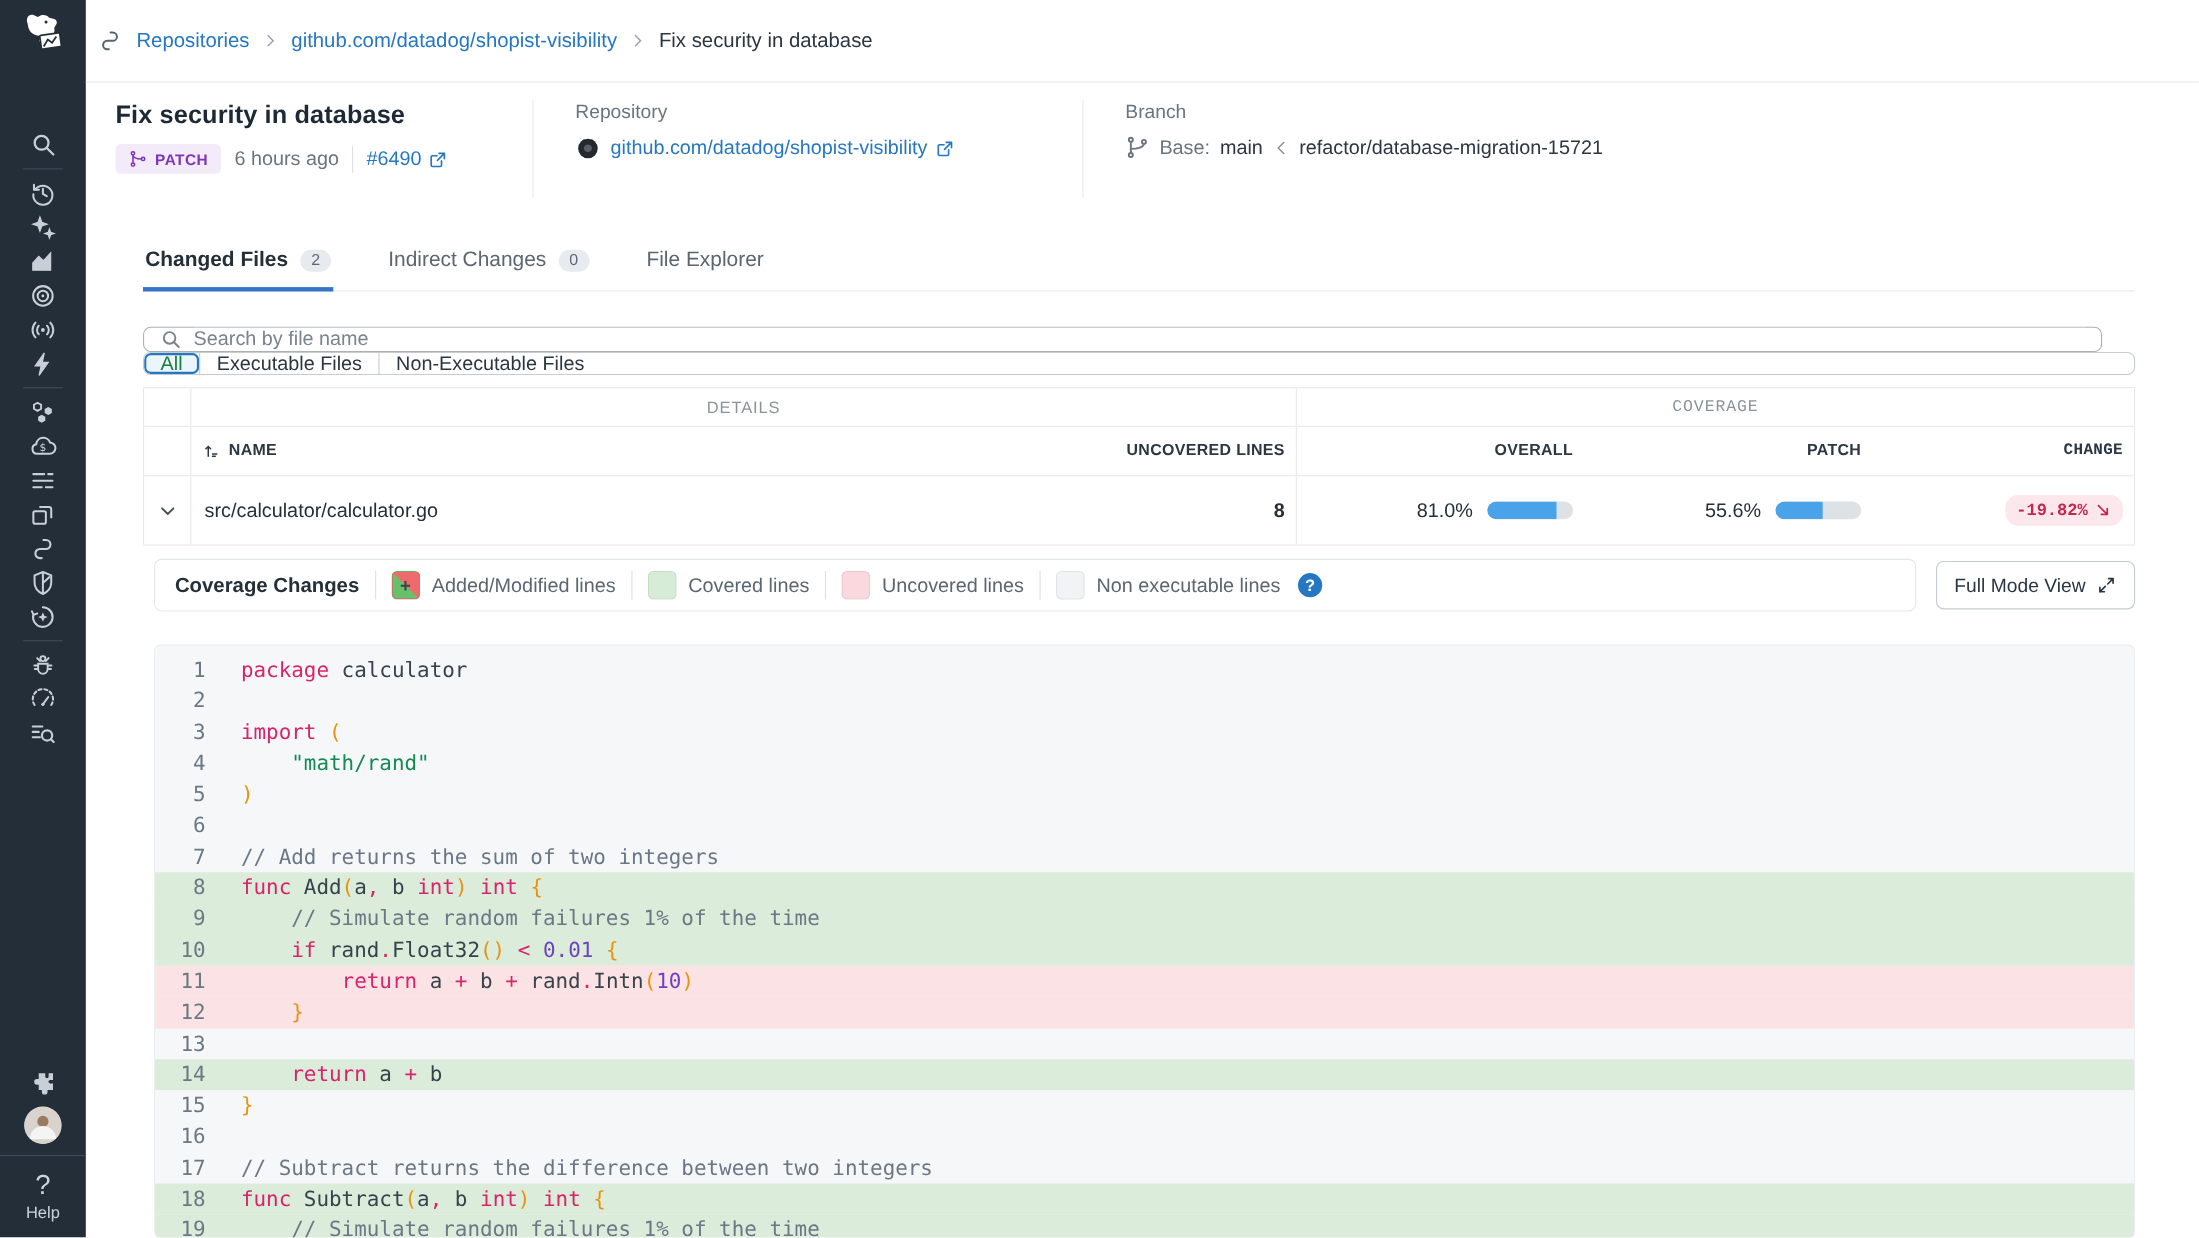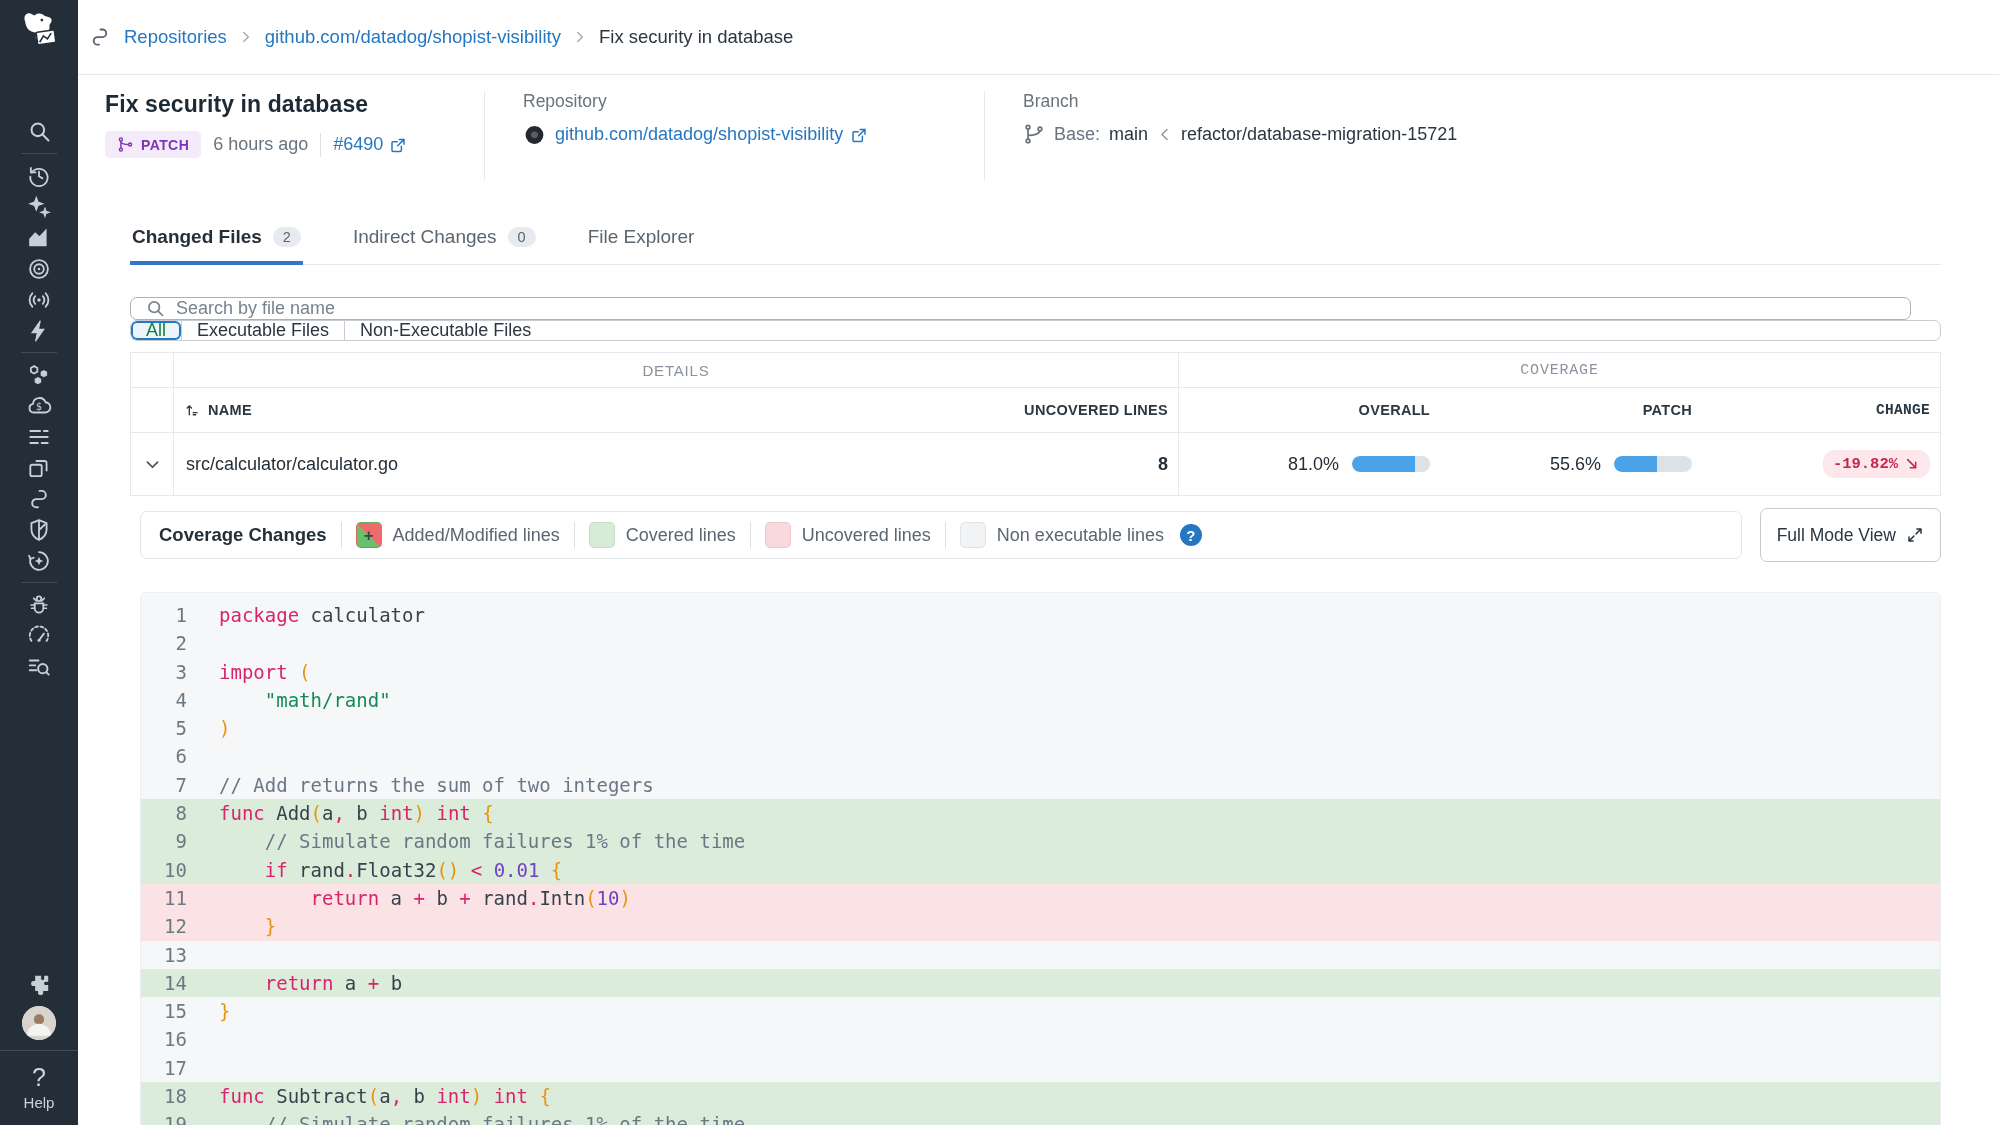--- a/index.html
+++ b/index.html
@@ -104,21 +104,21 @@
   .v-div { width:1px; height:26px; background:#dce0e4; }
   .legend-item { display:flex; align-items:center; gap:11px; font-size:18px; color:#5b6670; white-space:nowrap; }
   .swatch { width:26px; height:26px; border-radius:5px; border:1px solid rgba(0,0,0,.07); }
   .sw-added { background:linear-gradient(45deg,#68bf6c 50%,#ef6b6b 50%); display:flex; align-items:center;
     justify-content:center; color:#37474f; font-size:17px; font-weight:700; line-height:1; }
   .sw-covered { background:#d7ecd7; }
   .sw-uncovered { background:#f9d9de; }
   .sw-nonexec { background:#f2f3f5; border-color:#e0e3e7; }
   .help-dot { width:22px; height:22px; border-radius:50%; background:#2577c2; color:#fff; font-size:15px;
     font-weight:700; display:flex; align-items:center; justify-content:center; cursor:pointer; margin-left:2px; }
-  .full-mode-btn { margin-left:18px; height:54px; border:1px solid #c6ccd2; border-radius:7px; background:#fff;
+  .full-mode-btn { margin-left:18px; height:44px; border:1px solid #c6ccd2; border-radius:7px; background:#fff;
     display:flex; align-items:center; gap:10px; padding:0 16px; font-size:17.5px; color:#2b3642; cursor:pointer;
     white-space:nowrap; }
 
   
   .code-card { margin:30px 0 0 10px; background:#f6f7f9; border:1px solid #eceef1; border-radius:6px;
     padding-top:8px; font-family:"DejaVu Sans Mono", monospace; font-size:19px; overflow:hidden; height:540px; }
   .cl { display:flex; height:28.3px; line-height:28.3px; white-space:pre; }
   .cl .ln { width:46px; text-align:right; color:#6c7883; flex-shrink:0; }
   .cl .ct { padding-left:32px; }
   .cl.hl-covered { background:#dcecdb; }
@@ -487,21 +487,21 @@
             <div class="cl"><span class="ln">7</span><span class="ct"><span class="tok-cm">// Add returns the sum of two integers</span></span></div>
             <div class="cl hl-covered"><span class="ln">8</span><span class="ct"><span class="tok-kw">func</span><span class="tok-pl"> Add</span><span class="tok-pn">(</span><span class="tok-pl">a</span><span class="tok-op">,</span><span class="tok-pl"> b </span><span class="tok-kw">int</span><span class="tok-pn">)</span><span class="tok-pl"> </span><span class="tok-kw">int</span><span class="tok-pl"> </span><span class="tok-pn">{</span></span></div>
             <div class="cl hl-covered"><span class="ln">9</span><span class="ct"><span class="tok-cm">    // Simulate random failures 1% of the time</span></span></div>
             <div class="cl hl-covered"><span class="ln">10</span><span class="ct"><span class="tok-pl">    </span><span class="tok-kw">if</span><span class="tok-pl"> rand</span><span class="tok-op">.</span><span class="tok-pl">Float32</span><span class="tok-pn">()</span><span class="tok-pl"> </span><span class="tok-op">&lt;</span><span class="tok-pl"> </span><span class="tok-num">0.01</span><span class="tok-pl"> </span><span class="tok-pn">{</span></span></div>
             <div class="cl hl-uncovered"><span class="ln">11</span><span class="ct"><span class="tok-pl">        </span><span class="tok-kw">return</span><span class="tok-pl"> a </span><span class="tok-op">+</span><span class="tok-pl"> b </span><span class="tok-op">+</span><span class="tok-pl"> rand</span><span class="tok-op">.</span><span class="tok-pl">Intn</span><span class="tok-pn">(</span><span class="tok-num">10</span><span class="tok-pn">)</span></span></div>
             <div class="cl hl-uncovered"><span class="ln">12</span><span class="ct"><span class="tok-pl">    </span><span class="tok-pn">}</span></span></div>
             <div class="cl"><span class="ln">13</span><span class="ct"></span></div>
             <div class="cl hl-covered"><span class="ln">14</span><span class="ct"><span class="tok-pl">    </span><span class="tok-kw">return</span><span class="tok-pl"> a </span><span class="tok-op">+</span><span class="tok-pl"> b</span></span></div>
             <div class="cl"><span class="ln">15</span><span class="ct"><span class="tok-pn">}</span></span></div>
             <div class="cl"><span class="ln">16</span><span class="ct"></span></div>
-            <div class="cl"><span class="ln">17</span></div>
+            <div class="cl"><span class="ln">17</span><span class="ct"><span class="tok-cm">// Subtract returns the difference between two integers</span></span></div>
             <div class="cl hl-covered"><span class="ln">18</span><span class="ct"><span class="tok-kw">func</span><span class="tok-pl"> Subtract</span><span class="tok-pn">(</span><span class="tok-pl">a</span><span class="tok-op">,</span><span class="tok-pl"> b </span><span class="tok-kw">int</span><span class="tok-pn">)</span><span class="tok-pl"> </span><span class="tok-kw">int</span><span class="tok-pl"> </span><span class="tok-pn">{</span></span></div>
             <div class="cl hl-covered"><span class="ln">19</span><span class="ct"><span class="tok-cm">    // Simulate random failures 1% of the time</span></span></div>
           </div>
       </div>
 
     </div>
   </div>
 </div>
 
 </body></html>

